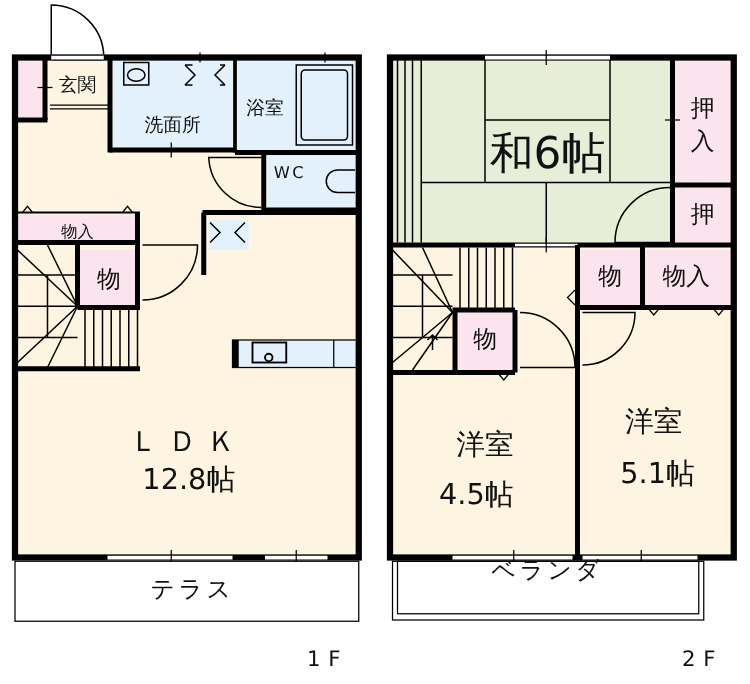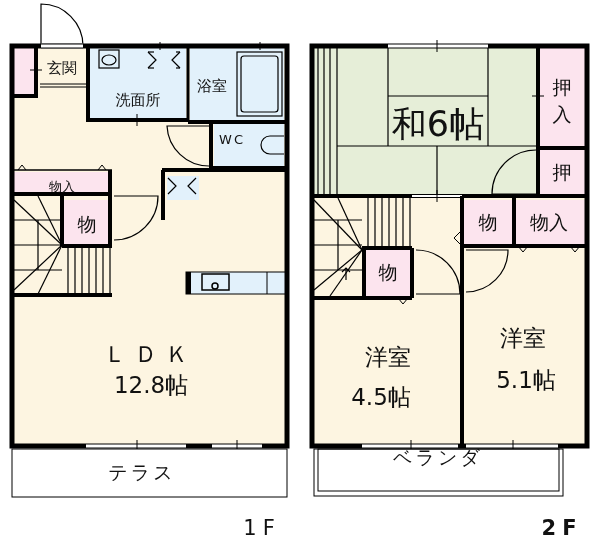--- a/index.html
+++ b/index.html
@@ -4,21 +4,21 @@
 <style>
   html, body { margin: 0; padding: 0; background: #ffffff; }
   body { width: 600px; height: 547px; position: relative; overflow: hidden; font-family: "DejaVu Sans", "Liberation Sans", sans-serif; }
   svg { position: absolute; left: 0; top: 0; }
   .lbl { position: absolute; color: #111; white-space: nowrap; transform: translate(-50%, -50%); line-height: 1; }
   .s12 { font-size: 13px; }
   .s15 { font-size: 15px; }
   .s18 { font-size: 19px; }
   .s22 { font-size: 23px; }
   .s26 { font-size: 35px; }
-  .floor { font-size: 21px; }
+  .floor { font-size: 17px; }
 </style>
 </head>
 <body>
 
 <svg width="600" height="547" viewBox="0 0 600 547">
 
   <g>
 
     <rect x="12" y="46" width="275" height="400" fill="#fdf5e1"></rect>
 
@@ -211,34 +211,34 @@
     <line x1="411" y1="440" x2="411" y2="452" stroke="#000" stroke-width="1"></line>
     <line x1="513" y1="440" x2="513" y2="452" stroke="#000" stroke-width="1"></line>
 
     <rect x="314" y="449" width="249" height="47" fill="#fff" stroke="#000" stroke-width="1"></rect>
     <rect x="318" y="449" width="241" height="42" fill="none" stroke="#000" stroke-width="1"></rect>
   </g>
 </svg>
 
 <div class="lbl s15" style="left:62px;top:68px;">玄関</div>
 <div class="lbl s15" style="left:138px;top:100px;">洗面所</div>
-<div class="lbl s15" style="left:212px;top:87px;font-family:Liberation Mono, monospace;">浴室</div>
+<div class="lbl s15" style="left:212px;top:87px;">浴室</div>
 <div class="lbl s12" style="left:232px;top:139px;letter-spacing:2px;">WC</div>
 <div class="lbl s12" style="left:62px;top:186px;">物入</div>
 <div class="lbl s18" style="left:87px;top:224px;">物</div>
 <div class="lbl s22" style="left:150px;top:354px;letter-spacing:8px;">ＬＤＫ</div>
 <div class="lbl s22" style="left:151px;top:385px;">12.8帖</div>
-<div class="lbl s18" style="left:142px;top:472px;letter-spacing:3px;">テラス</div>
+<div class="lbl s18" style="left:154px;top:472px;letter-spacing:3px;">テラス</div>
 <div class="lbl floor" style="left:262px;top:528px;letter-spacing:6px;">1F</div>
 
 <div class="lbl s26" style="left:438px;top:124px;">和6帖</div>
 <div class="lbl s18" style="left:562px;top:87px;">押</div>
 <div class="lbl s18" style="left:562px;top:114px;">入</div>
 <div class="lbl s18" style="left:562px;top:172px;">押</div>
 <div class="lbl s18" style="left:488px;top:222px;">物</div>
 <div class="lbl s18" style="left:549px;top:222px;">物入</div>
 <div class="lbl s18" style="left:388px;top:272px;">物</div>
 <div class="lbl s22" style="left:388px;top:357px;">洋室</div>
 <div class="lbl s22" style="left:381px;top:397px;">4.5帖</div>
 <div class="lbl s22" style="left:523px;top:338px;">洋室</div>
 <div class="lbl s22" style="left:526px;top:380px;">5.1帖</div>
 <div class="lbl s18" style="left:438px;top:457px;letter-spacing:3px;">ベランダ</div>
-<div class="lbl floor" style="left:562px;top:528px;letter-spacing:6px;font-weight:bold;">2F</div>
+<div class="lbl floor" style="left:562px;top:528px;letter-spacing:6px;">2F</div>
 
 </body></html>

